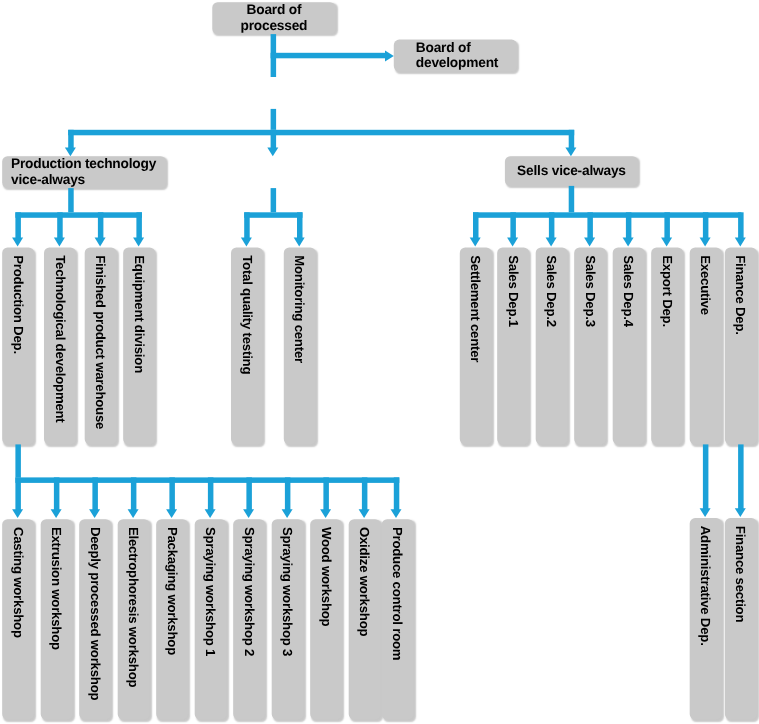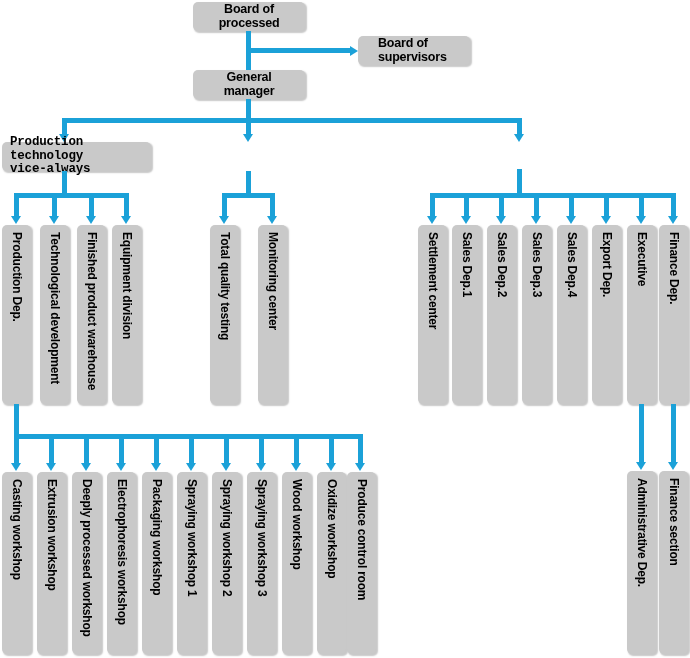--- a/index.html
+++ b/index.html
@@ -71,55 +71,54 @@
   <div class="box h ctr" style="left:193px;top:2px;width:112px;height:29px;">
     <div style="width:100%">
       <div>Board of</div>
       <div>processed</div>
     </div>
   </div>
 
   <div class="box h lft" style="left:358px;top:36px;width:112px;height:29px;">
     <div style="width:100%;padding-left:12px;">
       <div>Board of</div>
-      <div>supervisors</div>
-    </div>
-  </div>
-
-  <div class="box h ctr" style="left:193px;top:70px;width:112px;height:29px;">
-    <div style="width:100%">
-      <div>General</div>
-      <div>manager</div>
-    </div>
-  </div>
+      <div>development</div>
+    </div>
+  </div>
+
 
   <div class="ln" style="left:246px;top:31px;width:5px;height:39px;"></div>
 
   <div class="ln" style="left:246px;top:48px;width:104px;height:5px;"></div>
   <div class="arw right" style="left:350px;top:45.5px;"></div>
 
   <div class="ln" style="left:246px;top:99px;width:5px;height:19px;"></div>
 
   <div class="ln" style="left:62px;top:118px;width:460px;height:5px;"></div>
 
   <div class="ln" style="left:62px;top:118px;width:5px;height:17px;"></div>
   <div class="arw" style="left:59px;top:134px;"></div>
   <div class="ln" style="left:246px;top:118px;width:5px;height:17px;"></div>
   <div class="arw" style="left:243px;top:134px;"></div>
   <div class="ln" style="left:517px;top:118px;width:5px;height:17px;"></div>
   <div class="arw" style="left:514px;top:134px;"></div>
 
-  <div class="box h lft" style="left:2px;top:142px;width:149px;height:29px;font-family:Liberation Mono, monospace;">
+  <div class="box h lft" style="left:2px;top:142px;width:149px;height:29px;">
     <div style="width:100%">
       <div>Production technology</div>
       <div>vice-always</div>
     </div>
   </div>
 
 
+  <div class="box h ctr" style="left:459px;top:142px;width:121px;height:27px;">
+    <div style="width:100%">
+      <div>Sells vice-always</div>
+    </div>
+  </div>
 
   <div class="ln" style="left:62px;top:171px;width:5px;height:22px;"></div>
   <div class="ln" style="left:14px;top:193px;width:115px;height:5px;"></div>
   <div class="ln" style="left:14px;top:193px;width:5px;height:24px;"></div>
   <div class="arw" style="left:11px;top:216px;"></div>
   <div class="ln" style="left:52px;top:193px;width:5px;height:24px;"></div>
   <div class="arw" style="left:49px;top:216px;"></div>
   <div class="ln" style="left:89px;top:193px;width:5px;height:24px;"></div>
   <div class="arw" style="left:86px;top:216px;"></div>
   <div class="ln" style="left:124px;top:193px;width:5px;height:24px;"></div>

